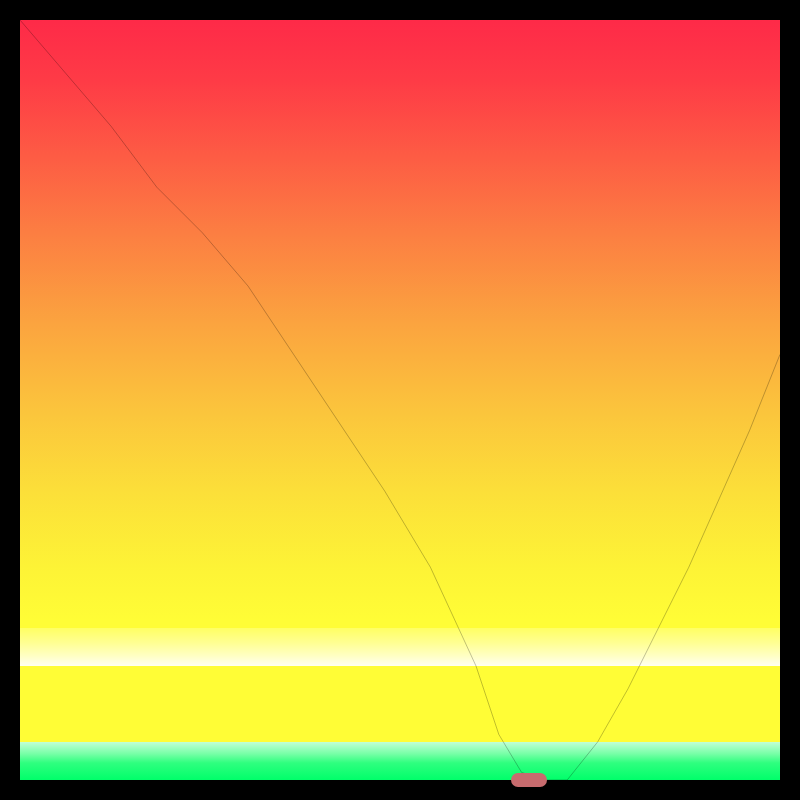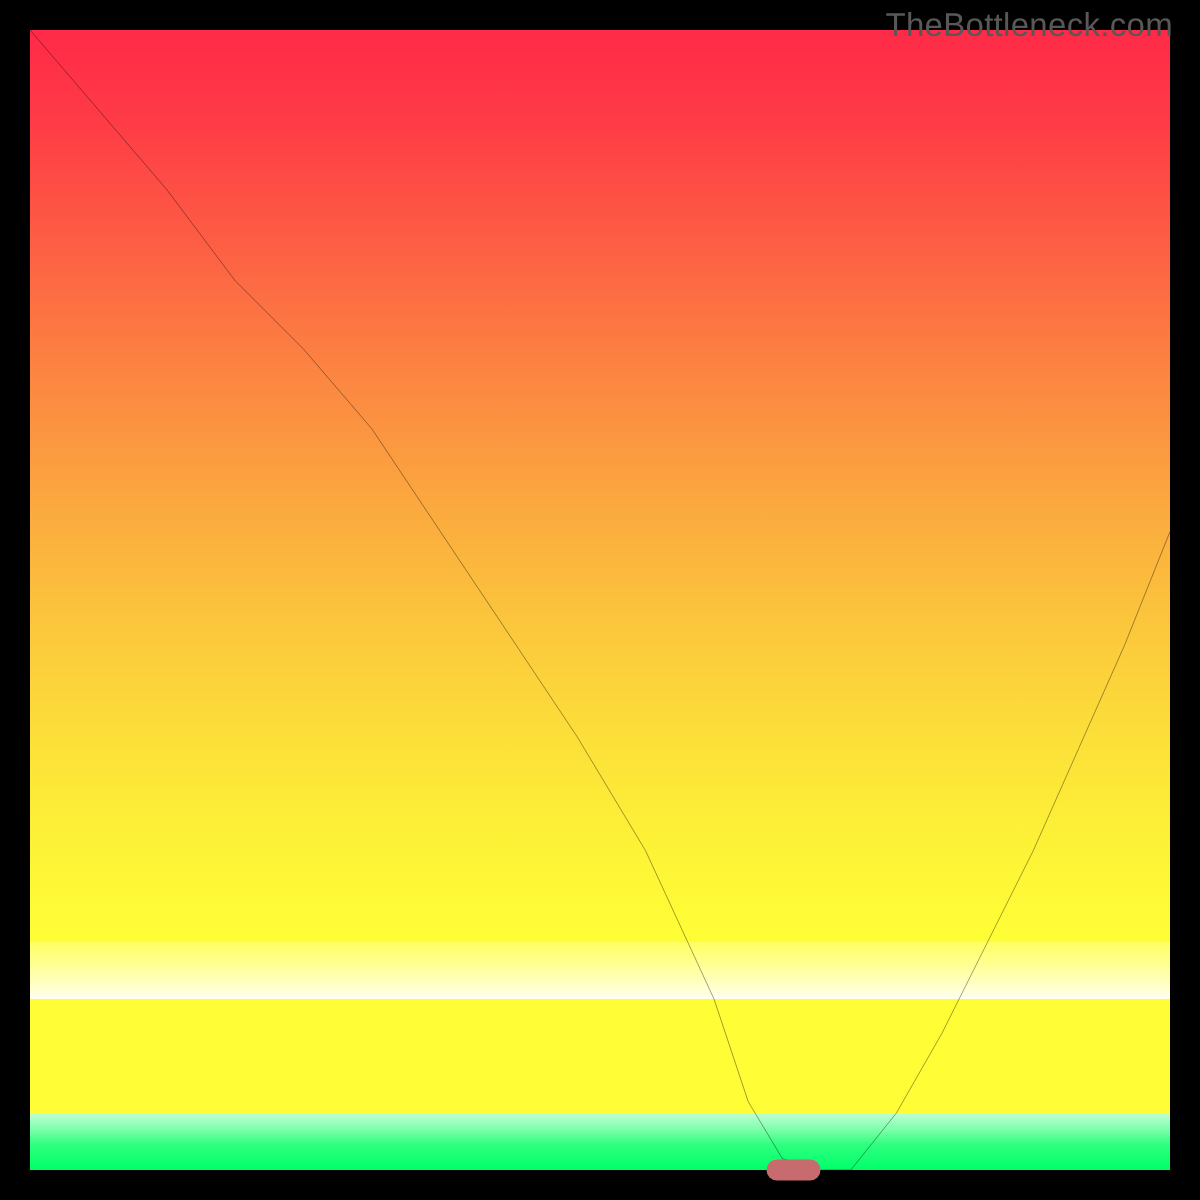--- a/index.html
+++ b/index.html
@@ -104,21 +104,20 @@
     pointer-events: none;
     z-index: 4;
     
   }
 </style>
 </head>
 <body>
 
 <div class="frame">
 
-  <div class="watermark">TheBottleneck.com</div>
 
   <div class="plot-area">
     <div class="band-pale"></div>
     <div class="band-green"></div>
 
     <svg class="curve-svg" viewBox="0 0 100 100" preserveAspectRatio="none">
       <path d="M0.00 0.00 L6.00 7.00 L12.00 14.00 L18.00 22.00 L24.00 28.00 L30.00 35.00 L36.00 44.00 L42.00 53.00 L48.00 62.00 L54.00 72.00 L60.00 85.00 L63.00 94.00 L66.00 99.00 L69.00 100.00 L72.00 100.00 L76.00 95.00 L80.00 88.00 L84.00 80.00 L88.00 72.00 L92.00 63.00 L96.00 54.00 L100.00 44.00" fill="none" stroke="#000" stroke-width="0.25" vector-effect="non-scaling-stroke"></path>
     </svg>
 
     <div class="marker" style="left: 67%; top: 100%; background: rgb(199, 107, 110);"></div>

